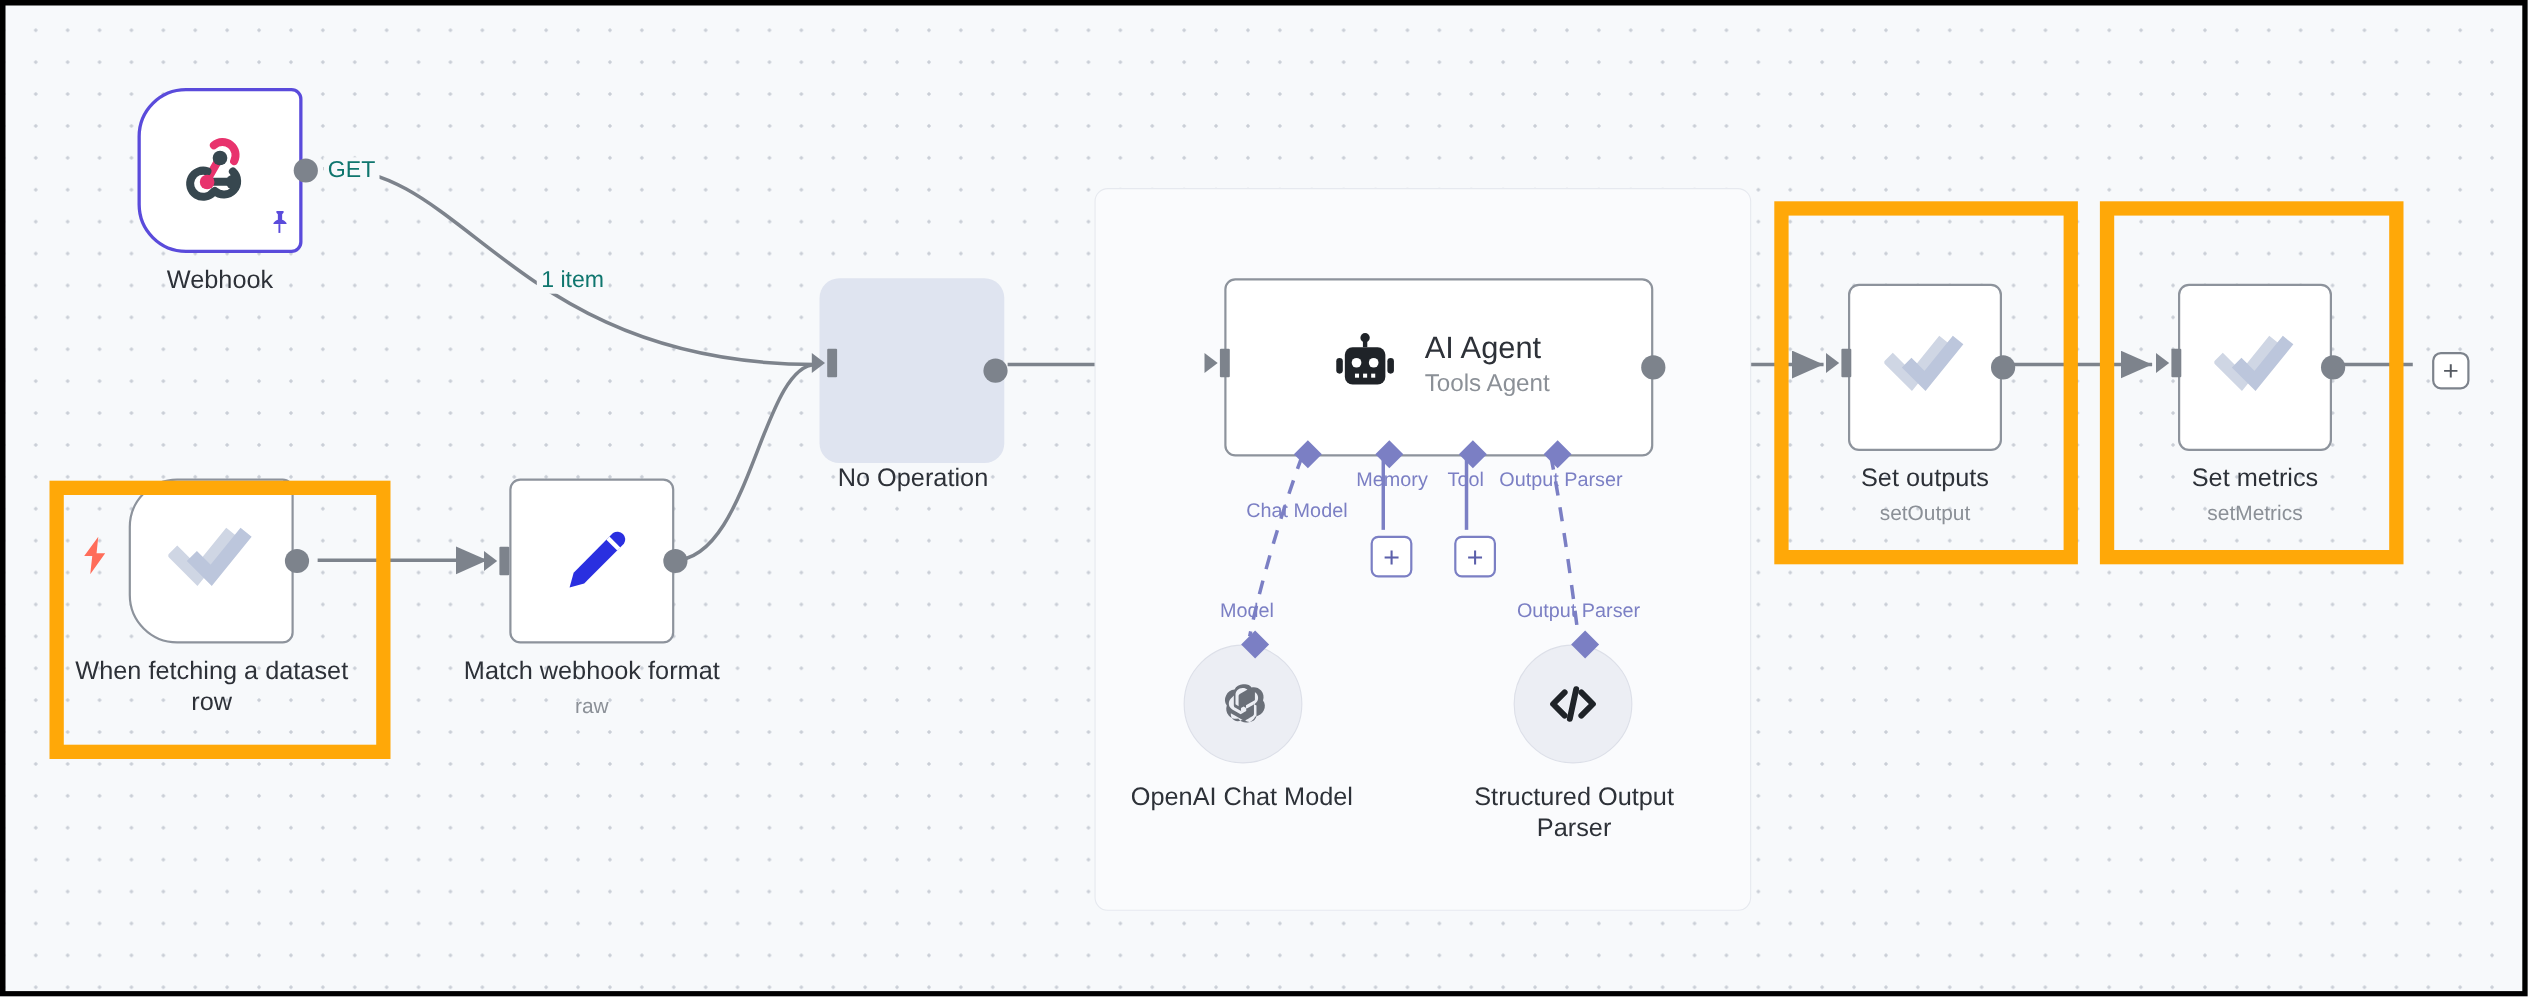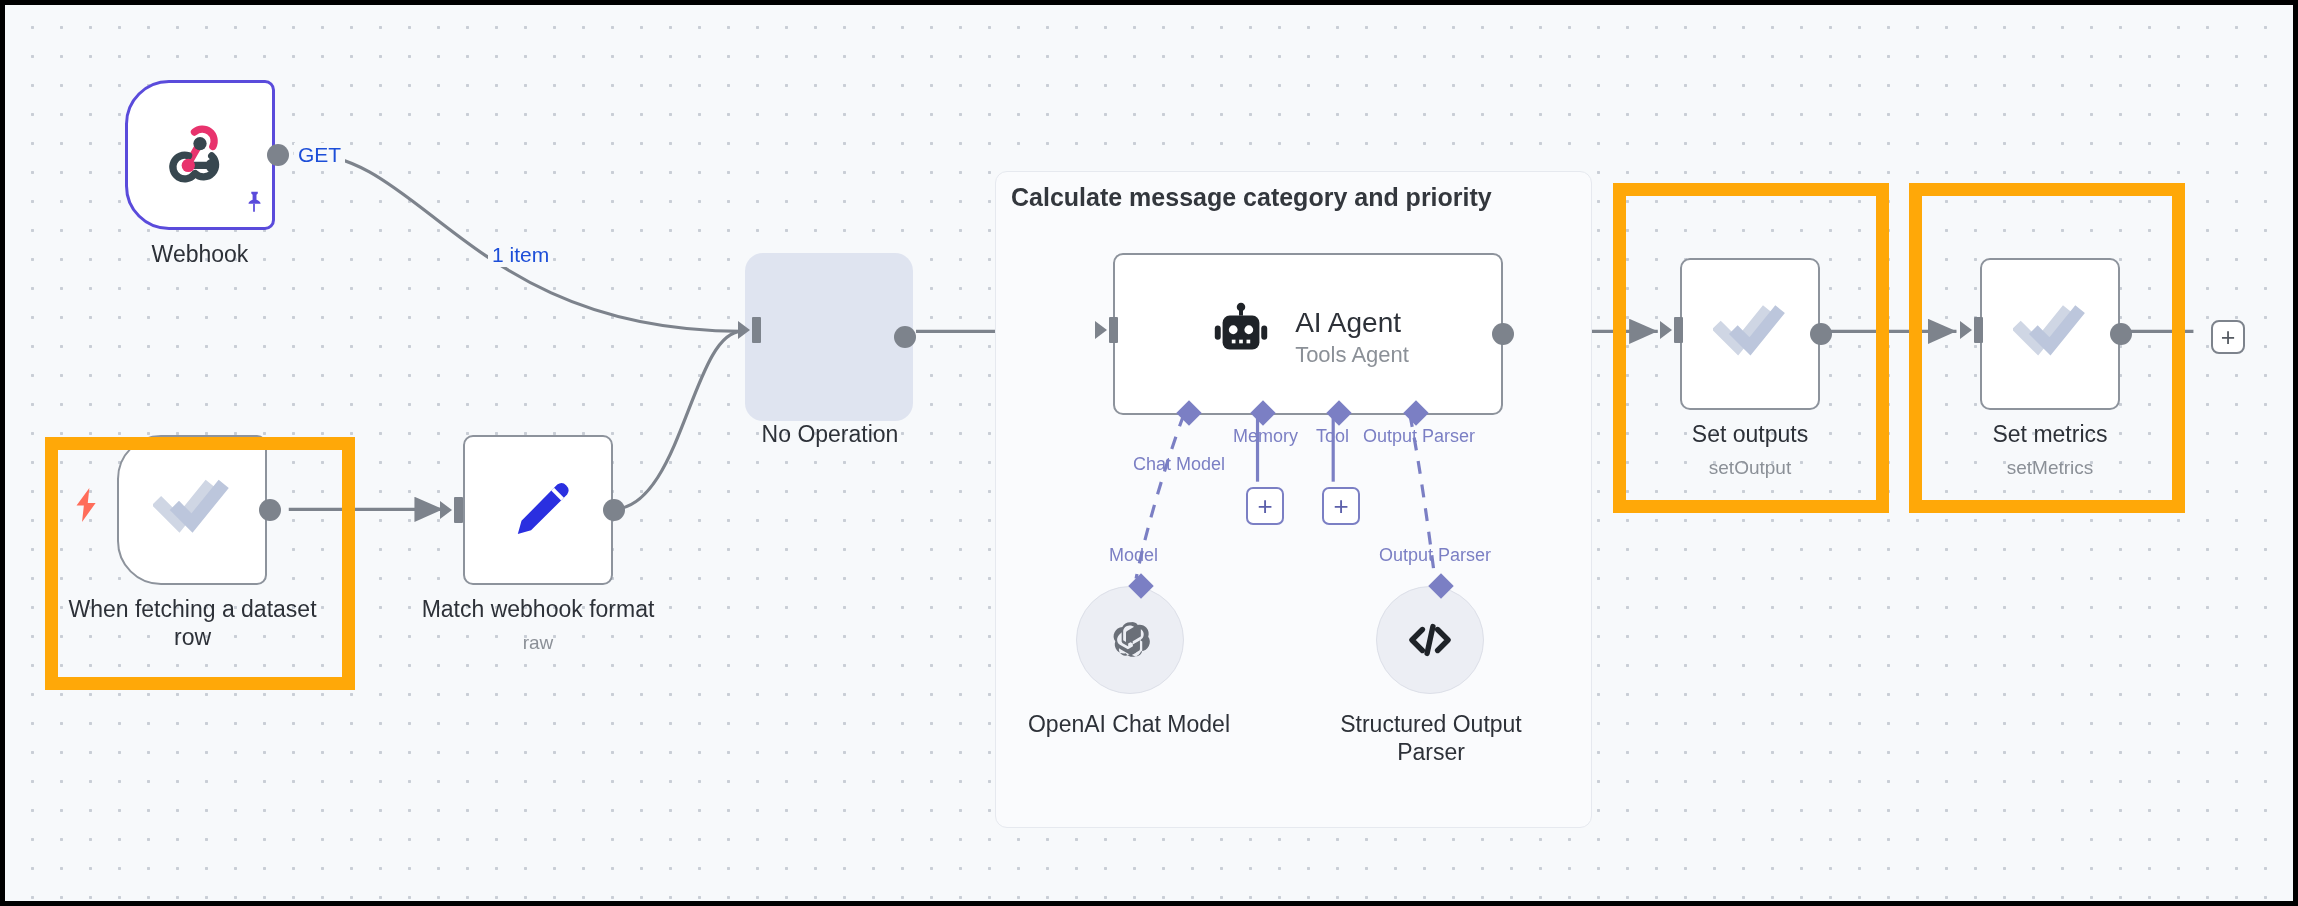--- a/index.html
+++ b/index.html
@@ -176,21 +176,21 @@
     z-index: 6;
     color: #555a62;
     font-size: 25px;
     line-height: 1;
   }
 
   
   .edge-label {
     position: absolute;
     font-size: 21px;
-    color: #1d4ed8;
+    color: #0f766e;
     background: #f7f9fb;
     padding: 0 4px;
     white-space: nowrap;
     z-index: 4;
   }
 
   
   .bolt {
     position: absolute;
     z-index: 6;
@@ -223,21 +223,20 @@
     <path d="M 1500 330 L 1660 330" stroke="#7d838c" stroke-width="3.2" fill="none" marker-end="url(#arrow)"></path>
 
     <path d="M 1805 330 L 1960 330" stroke="#7d838c" stroke-width="3.2" fill="none" marker-end="url(#arrow)"></path>
 
     <path d="M 2110 330 L 2198 330" stroke="#7d838c" stroke-width="3.2" fill="none"></path>
 
     <path d="M 290 150 L 300 150" stroke="#7d838c" stroke-width="3" fill="none"></path>
   </svg>
 
   <div class="group-frame" style="left:990px; top:166px; width:595px; height:655px;"></div>
-  <div class="group-title" style="left:1006px; top:178px;">Calculate message category and priority</div>
 
   <svg class="layer" id="ai-edges-layer" viewBox="0 0 2298 906" preserveAspectRatio="none">
 
     <path d="M 1184 414 C 1167 460 1146 530 1136 580" stroke="#7b7fc4" stroke-width="3.2" fill="none" stroke-dasharray="13 11"></path>
 
     <path d="M 1258 414 L 1258 482" stroke="#7b7fc4" stroke-width="3.2" fill="none"></path>
 
     <path d="M 1334 414 L 1334 482" stroke="#7b7fc4" stroke-width="3.2" fill="none"></path>
 
     <path d="M 1411 414 C 1420 460 1430 530 1436 580" stroke="#7b7fc4" stroke-width="3.2" fill="none" stroke-dasharray="13 11"></path>
@@ -314,21 +313,21 @@
       </svg>
     </div>
     <div class="port-out" style="left:889px; top:321px;"></div>
     <div class="node-label" style="left:705px; top:415px; width:240px;">No Operation</div>
   </div>
 
   <div class="node">
     <div class="port-in-arrow" style="left:1090px; top:316px;"></div>
     <div class="port-in" style="left:1104px; top:312px;"></div>
     <div class="node-box sq" style="left:1108px; top:248px; width:390px; height:162px;">
-      <div style="display:flex; align-items:flex-end; gap:20px;">
+      <div style="display:flex; align-items:flex-start; gap:20px;">
         <svg width="68" height="68" viewBox="0 0 48 48">
           <rect x="22.6" y="5" width="2.8" height="6" fill="#1f2328"></rect>
           <circle cx="24" cy="5" r="3" fill="#1f2328"></circle>
           <rect x="11" y="11" width="26" height="24" rx="5" fill="#1f2328"></rect>
           <rect x="5.5" y="18" width="4.2" height="10" rx="2.1" fill="#1f2328"></rect>
           <rect x="38.3" y="18" width="4.2" height="10" rx="2.1" fill="#1f2328"></rect>
           <circle cx="18.5" cy="21" r="3.1" fill="#ffffff"></circle>
           <circle cx="29.5" cy="21" r="3.1" fill="#ffffff"></circle>
           <rect x="17.5" y="28" width="2.6" height="2.6" fill="#ffffff"></rect>
           <rect x="22.7" y="28" width="2.6" height="2.6" fill="#ffffff"></rect>

